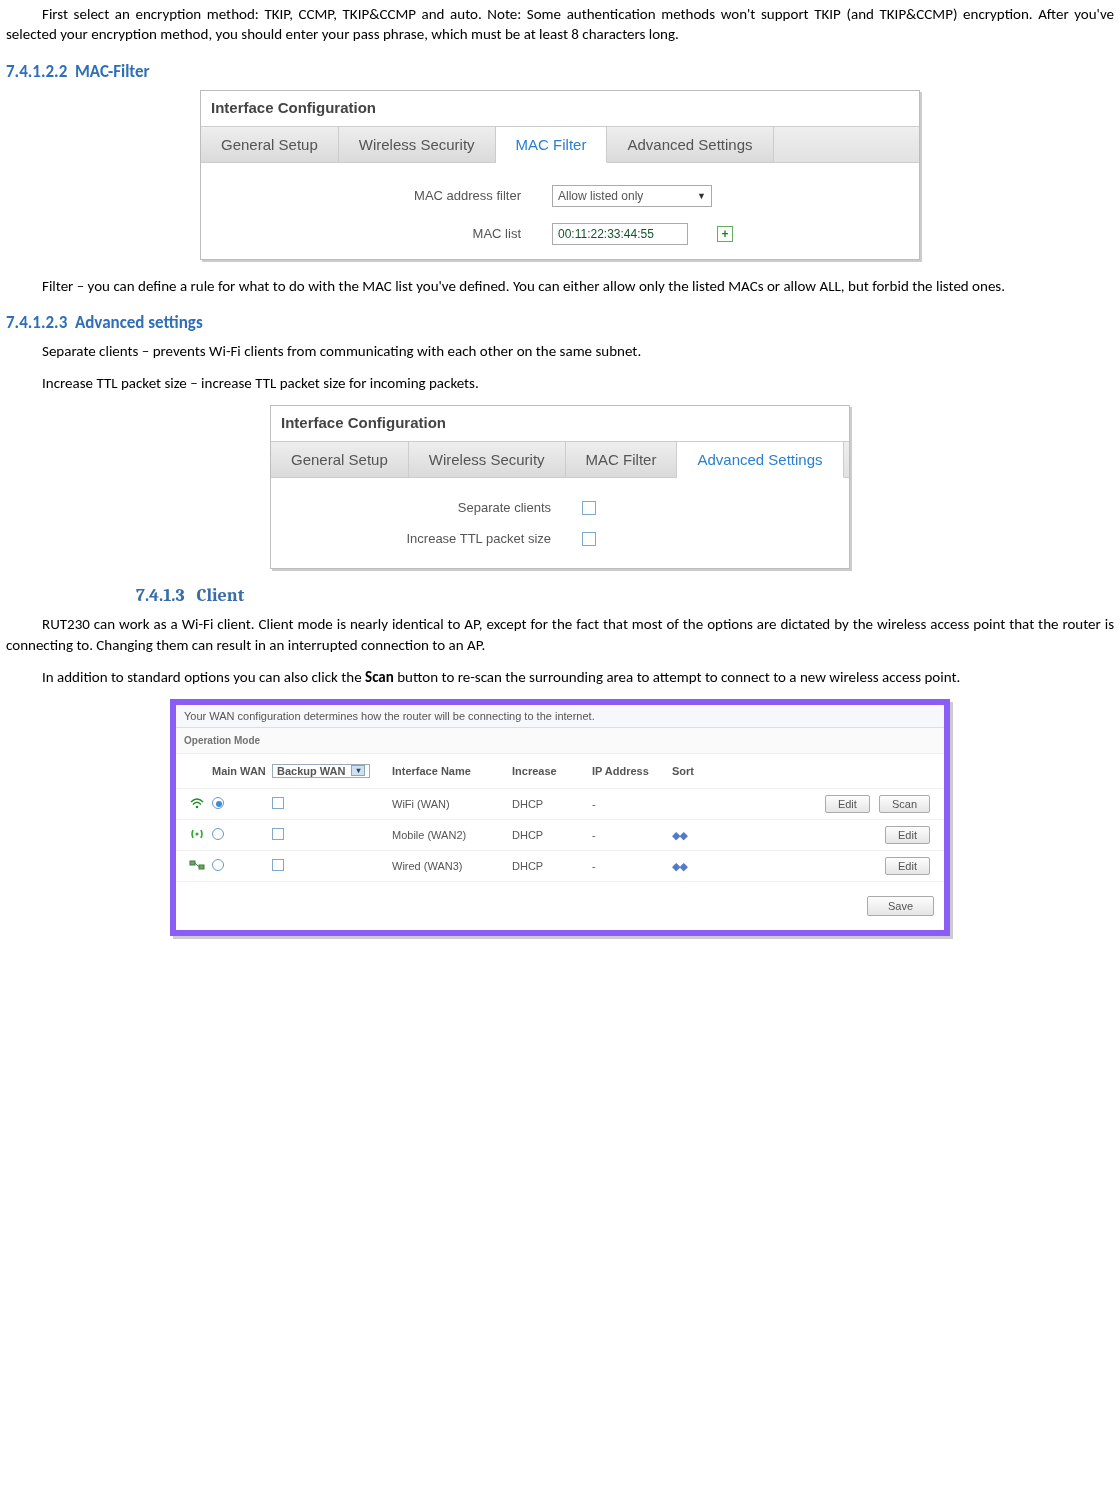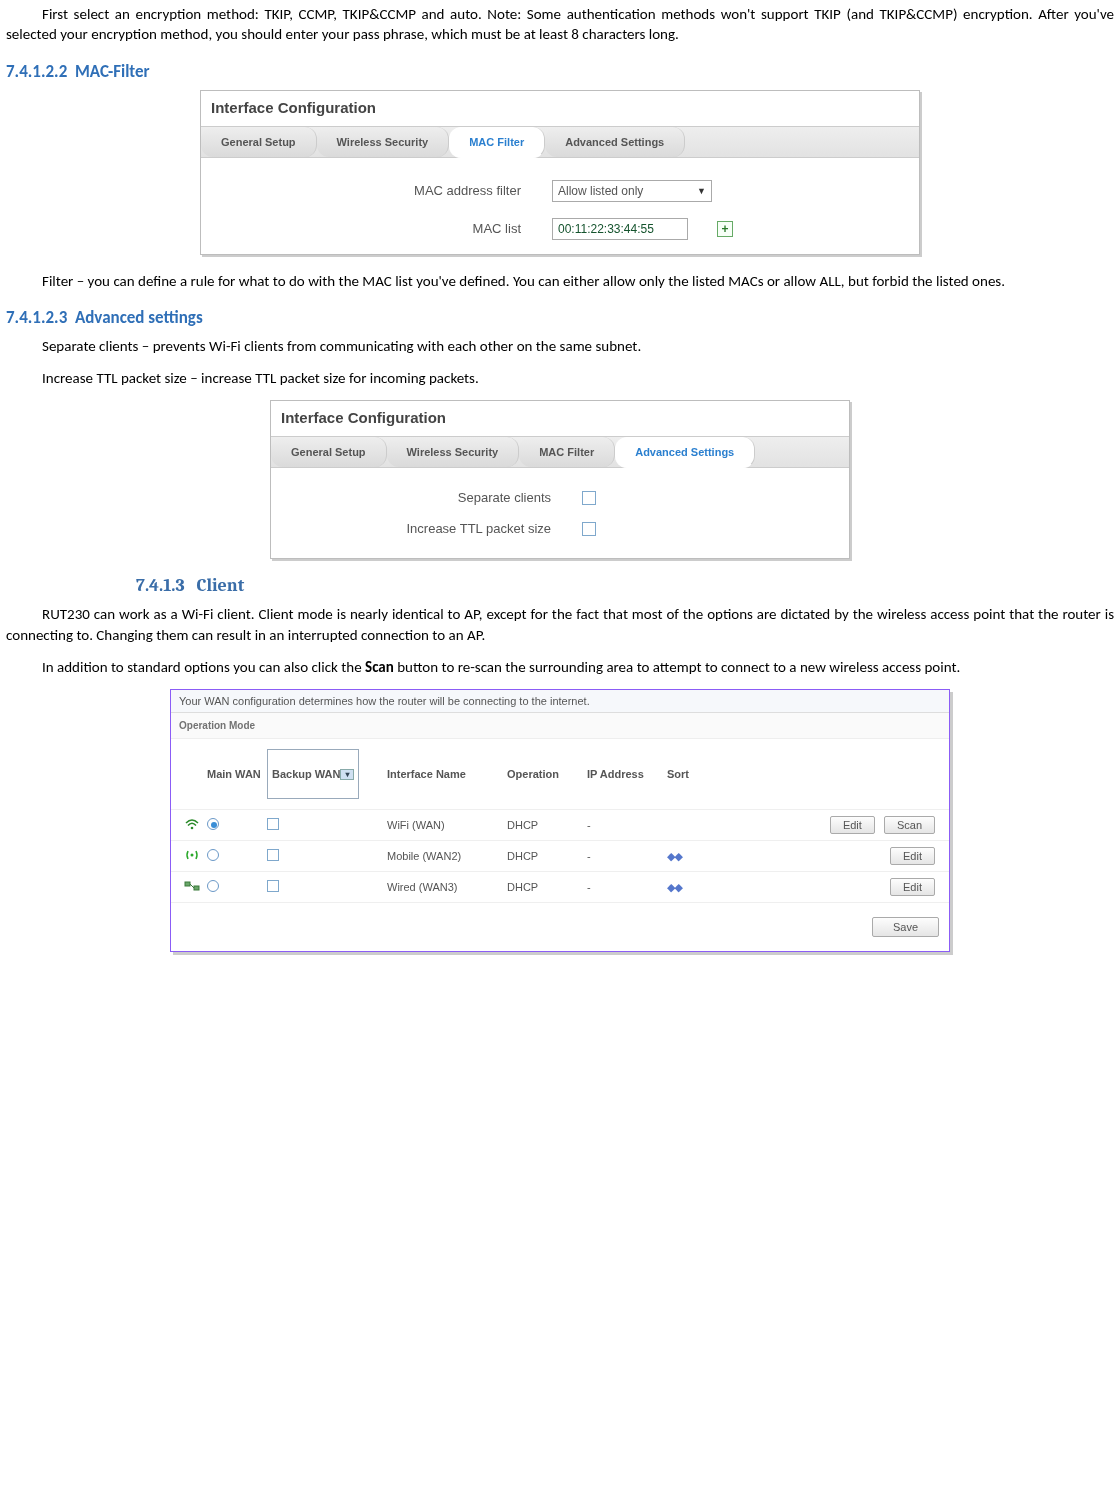--- a/index.html
+++ b/index.html
@@ -54,27 +54,26 @@
   }
   .tabs {
     display: flex;
     background: linear-gradient(#eee, #e2e2e2);
     border-top: 1px solid #ccc;
     border-bottom: 1px solid #ccc;
   }
   .tab {
     padding: 9px 20px;
     font-family: Arial, sans-serif;
-    font-size: 11px;
-    font-weight: bold;
+    font-size: 15px;
+    font-weight: normal;
     color: #555;
     border-right: 1px solid #ccc;
     background: linear-gradient(#eeeeee, #dadada);
     cursor: pointer;
-    border-radius: 12px;
   }
   .tab.active {
     background: #fff;
     color: #2A7FCF;
     border-bottom: 1px solid #fff;
     margin-bottom: -1px;
   }
   .form-row {
     display: flex;
     align-items: center;
@@ -124,21 +123,21 @@
   }
   .checkbox {
     display: inline-block;
     width: 14px; height: 14px;
     border: 1px solid #7fa8cc;
     background: #fff;
     cursor: pointer;
   }
   
   .wan-panel {
-    border: 1px solid #8b5cf6;
+    border: 6px solid #8b5cf6;
     box-shadow: 3px 3px 0 #ccc;
     background: #fff;
     margin: 12px auto 20px auto;
     width: 780px;
     font-family: Arial, sans-serif;
     font-size: 11px;
     color: #555;
   }
   .wan-desc {
     padding: 5px 8px;
@@ -208,24 +207,25 @@
   .row-actions { text-align: right; padding-right: 8px; }
   .save-row {
     text-align: right;
     padding: 14px 10px;
   }
   .checkbox.sm {
     width: 12px; height: 12px;
   }
   .backup-select {
     display: inline-flex;
-    align-items: flex-end;
+    align-items: flex-start;
     border: 1px solid #9ab;
-    padding: 18px 4px;
+    padding: 0 4px;
     font-size: 11px;
+    gap: 6px;
   }
   .backup-caret {
     background: #cfe0f2;
     border: 1px solid #8aa;
     width: 14px;
     text-align: center;
     font-size: 8px;
     color: #345;
   }
   .pagenum {
@@ -316,21 +316,21 @@
     <div class="wan-header">
       <div></div>
       <div>Main WAN</div>
       <div>
         <span class="backup-select">
           <span>Backup WAN</span>
           <span class="backup-caret">▾</span>
         </span>
       </div>
       <div>Interface Name</div>
-      <div>Operation</div>
+      <div>Increase</div>
       <div>IP Address</div>
       <div>Sort</div>
       <div></div>
     </div>
 
     <div class="wan-row">
       <div class="conn-icon wifi-icon">
         <svg width="14" height="11" viewBox="0 0 14 11">
             <path d="M1 4 Q7 -2 13 4" stroke="#2a8a2a" stroke-width="1.5" fill="none"></path>
             <path d="M3 6.5 Q7 2 11 6.5" stroke="#2a8a2a" stroke-width="1.5" fill="none"></path>

